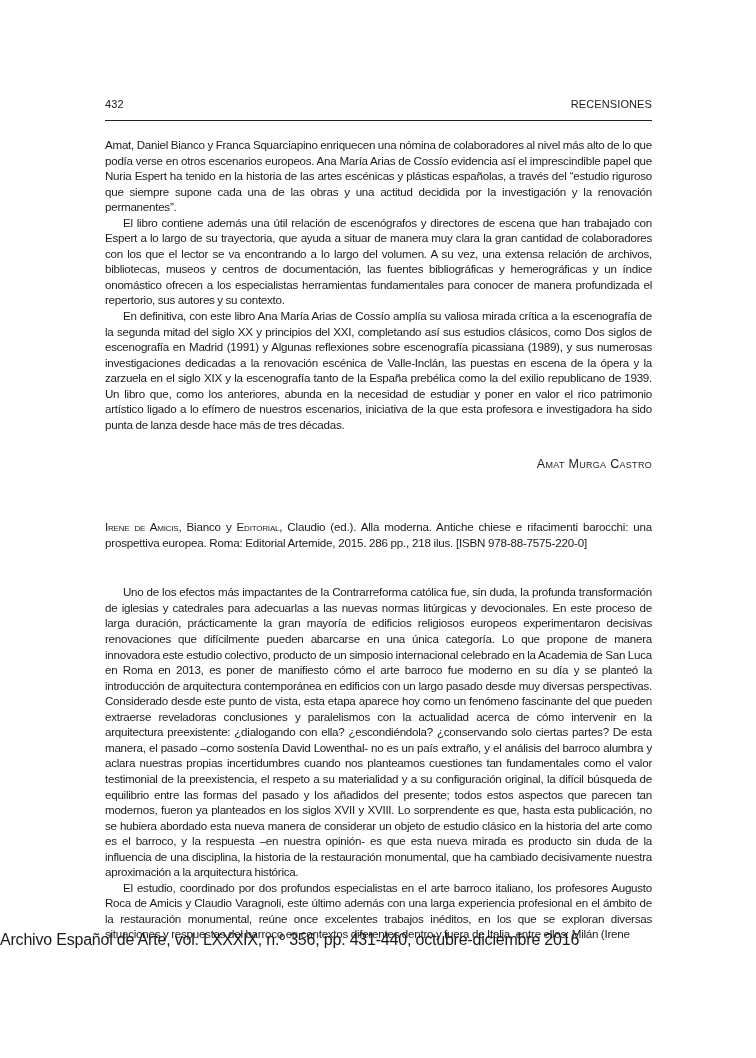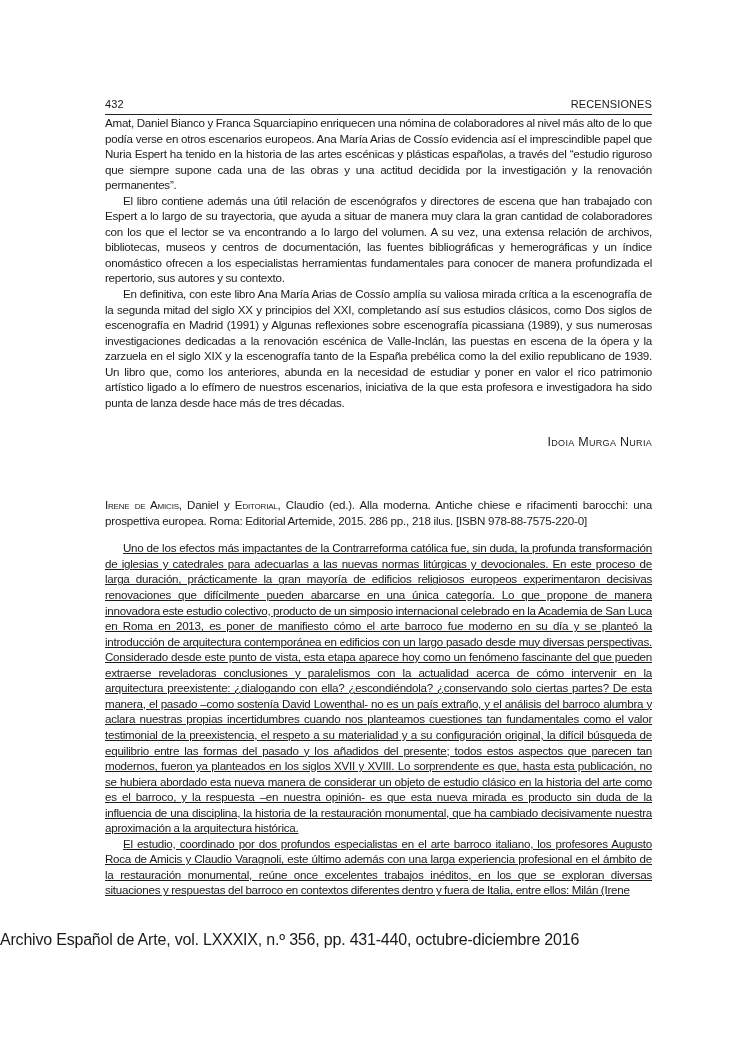--- a/index.html
+++ b/index.html
@@ -20,26 +20,26 @@
       left: 105px;
       top: 98px;
       width: 547px;
     }
     .running-head {
       display: flex;
       justify-content: space-between;
       align-items: flex-end;
       font-size: 11px;
       line-height: 13px;
-      padding-bottom: 3px;
+      padding-bottom: 9px;
       border-bottom: 1px solid #222;
       letter-spacing: 0.1px;
     }
     .body-text {
-      margin-top: 0;
+      margin-top: 16px;
       font-size: 11.6px;
       line-height: 15.55px;
       text-align: justify;
       letter-spacing: -0.25px;
       word-spacing: -0.3px;
     }
     .body-text p {
       margin: 0;
     }
     .body-text p.indent {
@@ -65,22 +65,21 @@
       font-size: 11.6px;
       line-height: 16px;
       text-align: justify;
       letter-spacing: -0.2px;
       word-spacing: -0.2px;
     }
     .citation .sc {
       font-variant: small-caps;
     }
     .review-body {
-      margin-top: 11px;
-      text-decoration: underline;
+      margin-top: 33px;
     }
     .footer {
       position: absolute;
       left: 0;
       width: 756px;
       top: 933px;
       text-align: left;
       font-size: 16px;
       line-height: 14px;
       letter-spacing: -0.2px;
@@ -95,24 +94,24 @@
     <span>RECENSIONES</span>
   </div>
 
   <div class="body-text">
     <p>Amat, Daniel Bianco y Franca Squarciapino enriquecen una nómina de colaboradores al nivel más alto de lo que podía verse en otros escenarios europeos. Ana María Arias de Cossío evidencia así el imprescindible papel que Nuria Espert ha tenido en la historia de las artes escénicas y plásticas españolas, a través del “estudio riguroso que siempre supone cada una de las obras y una actitud decidida por la investigación y la renovación permanentes”.</p>
     <p class="indent">El libro contiene además una útil relación de escenógrafos y directores de escena que han trabajado con Espert a lo largo de su trayectoria, que ayuda a situar de manera muy clara la gran cantidad de colaboradores con los que el lector se va encontrando a lo largo del volumen. A su vez, una extensa relación de archivos, bibliotecas, museos y centros de documentación, las fuentes bibliográficas y hemerográficas y un índice onomástico ofrecen a los especialistas herramientas fundamentales para conocer de manera profundizada el repertorio, sus autores y su contexto.</p>
     <p class="indent">En definitiva, con este libro Ana María Arias de Cossío amplía su valiosa mirada crítica a la escenografía de la segunda mitad del siglo XX y principios del XXI, completando así sus estudios clásicos, como Dos siglos de escenografía en Madrid (1991) y Algunas reflexiones sobre escenografía picassiana (1989), y sus numerosas investigaciones dedicadas a la renovación escénica de Valle-Inclán, las puestas en escena de la ópera y la zarzuela en el siglo XIX y la escenografía tanto de la España prebélica como la del exilio republicano de 1939. Un libro que, como los anteriores, abunda en la necesidad de estudiar y poner en valor el rico patrimonio artístico ligado a lo efímero de nuestros escenarios, iniciativa de la que esta profesora e investigadora ha sido punta de lanza desde hace más de tres décadas.</p>
   </div>
 
   <div class="signature">
-    <div class="author">Idoia Murga Nuria</div>
+    <div class="author">Amat Murga Castro</div>
   </div>
 
-  <div class="citation"><span class="sc">Irene de Amicis</span><span>, Daniel y </span><span class="sc">Editorial</span><span>, Claudio (ed.). Alla moderna. Antiche chiese e rifacimenti barocchi: una prospettiva europea. Roma: Editorial Artemide, 2015. 286 pp., 218 ilus. [ISBN 978-88-7575-220-0]</span></div>
+  <div class="citation"><span class="sc">Irene de Amicis</span><span>, Bianco y </span><span class="sc">Editorial</span><span>, Claudio (ed.). Alla moderna. Antiche chiese e rifacimenti barocchi: una prospettiva europea. Roma: Editorial Artemide, 2015. 286 pp., 218 ilus. [ISBN 978-88-7575-220-0]</span></div>
 
   <div class="body-text review-body">
     <p class="indent">Uno de los efectos más impactantes de la Contrarreforma católica fue, sin duda, la profunda transformación de iglesias y catedrales para adecuarlas a las nuevas normas litúrgicas y devocionales. En este proceso de larga duración, prácticamente la gran mayoría de edificios religiosos europeos experimentaron decisivas renovaciones que difícilmente pueden abarcarse en una única categoría. Lo que propone de manera innovadora este estudio colectivo, producto de un simposio internacional celebrado en la Academia de San Luca en Roma en 2013, es poner de manifiesto cómo el arte barroco fue moderno en su día y se planteó la introducción de arquitectura contemporánea en edificios con un largo pasado desde muy diversas perspectivas. Considerado desde este punto de vista, esta etapa aparece hoy como un fenómeno fascinante del que pueden extraerse reveladoras conclusiones y paralelismos con la actualidad acerca de cómo intervenir en la arquitectura preexistente: ¿dialogando con ella? ¿escondiéndola? ¿conservando solo ciertas partes? De esta manera, el pasado –como sostenía David Lowenthal- no es un país extraño, y el análisis del barroco alumbra y aclara nuestras propias incertidumbres cuando nos planteamos cuestiones tan fundamentales como el valor testimonial de la preexistencia, el respeto a su materialidad y a su configuración original, la difícil búsqueda de equilibrio entre las formas del pasado y los añadidos del presente; todos estos aspectos que parecen tan modernos, fueron ya planteados en los siglos XVII y XVIII. Lo sorprendente es que, hasta esta publicación, no se hubiera abordado esta nueva manera de considerar un objeto de estudio clásico en la historia del arte como es el barroco, y la respuesta –en nuestra opinión- es que esta nueva mirada es producto sin duda de la influencia de una disciplina, la historia de la restauración monumental, que ha cambiado decisivamente nuestra aproximación a la arquitectura histórica.</p>
     <p class="indent">El estudio, coordinado por dos profundos especialistas en el arte barroco italiano, los profesores Augusto Roca de Amicis y Claudio Varagnoli, este último además con una larga experiencia profesional en el ámbito de la restauración monumental, reúne once excelentes trabajos inéditos, en los que se exploran diversas situaciones y respuestas del barroco en contextos diferentes dentro y fuera de Italia, entre ellos: Milán (Irene</p>
   </div>
 </div>
 
 <div class="footer">
   <div>Archivo Español de Arte, vol. LXXXIX, n.º 356, pp. 431-440, octubre-diciembre 2016</div>
 </div>

